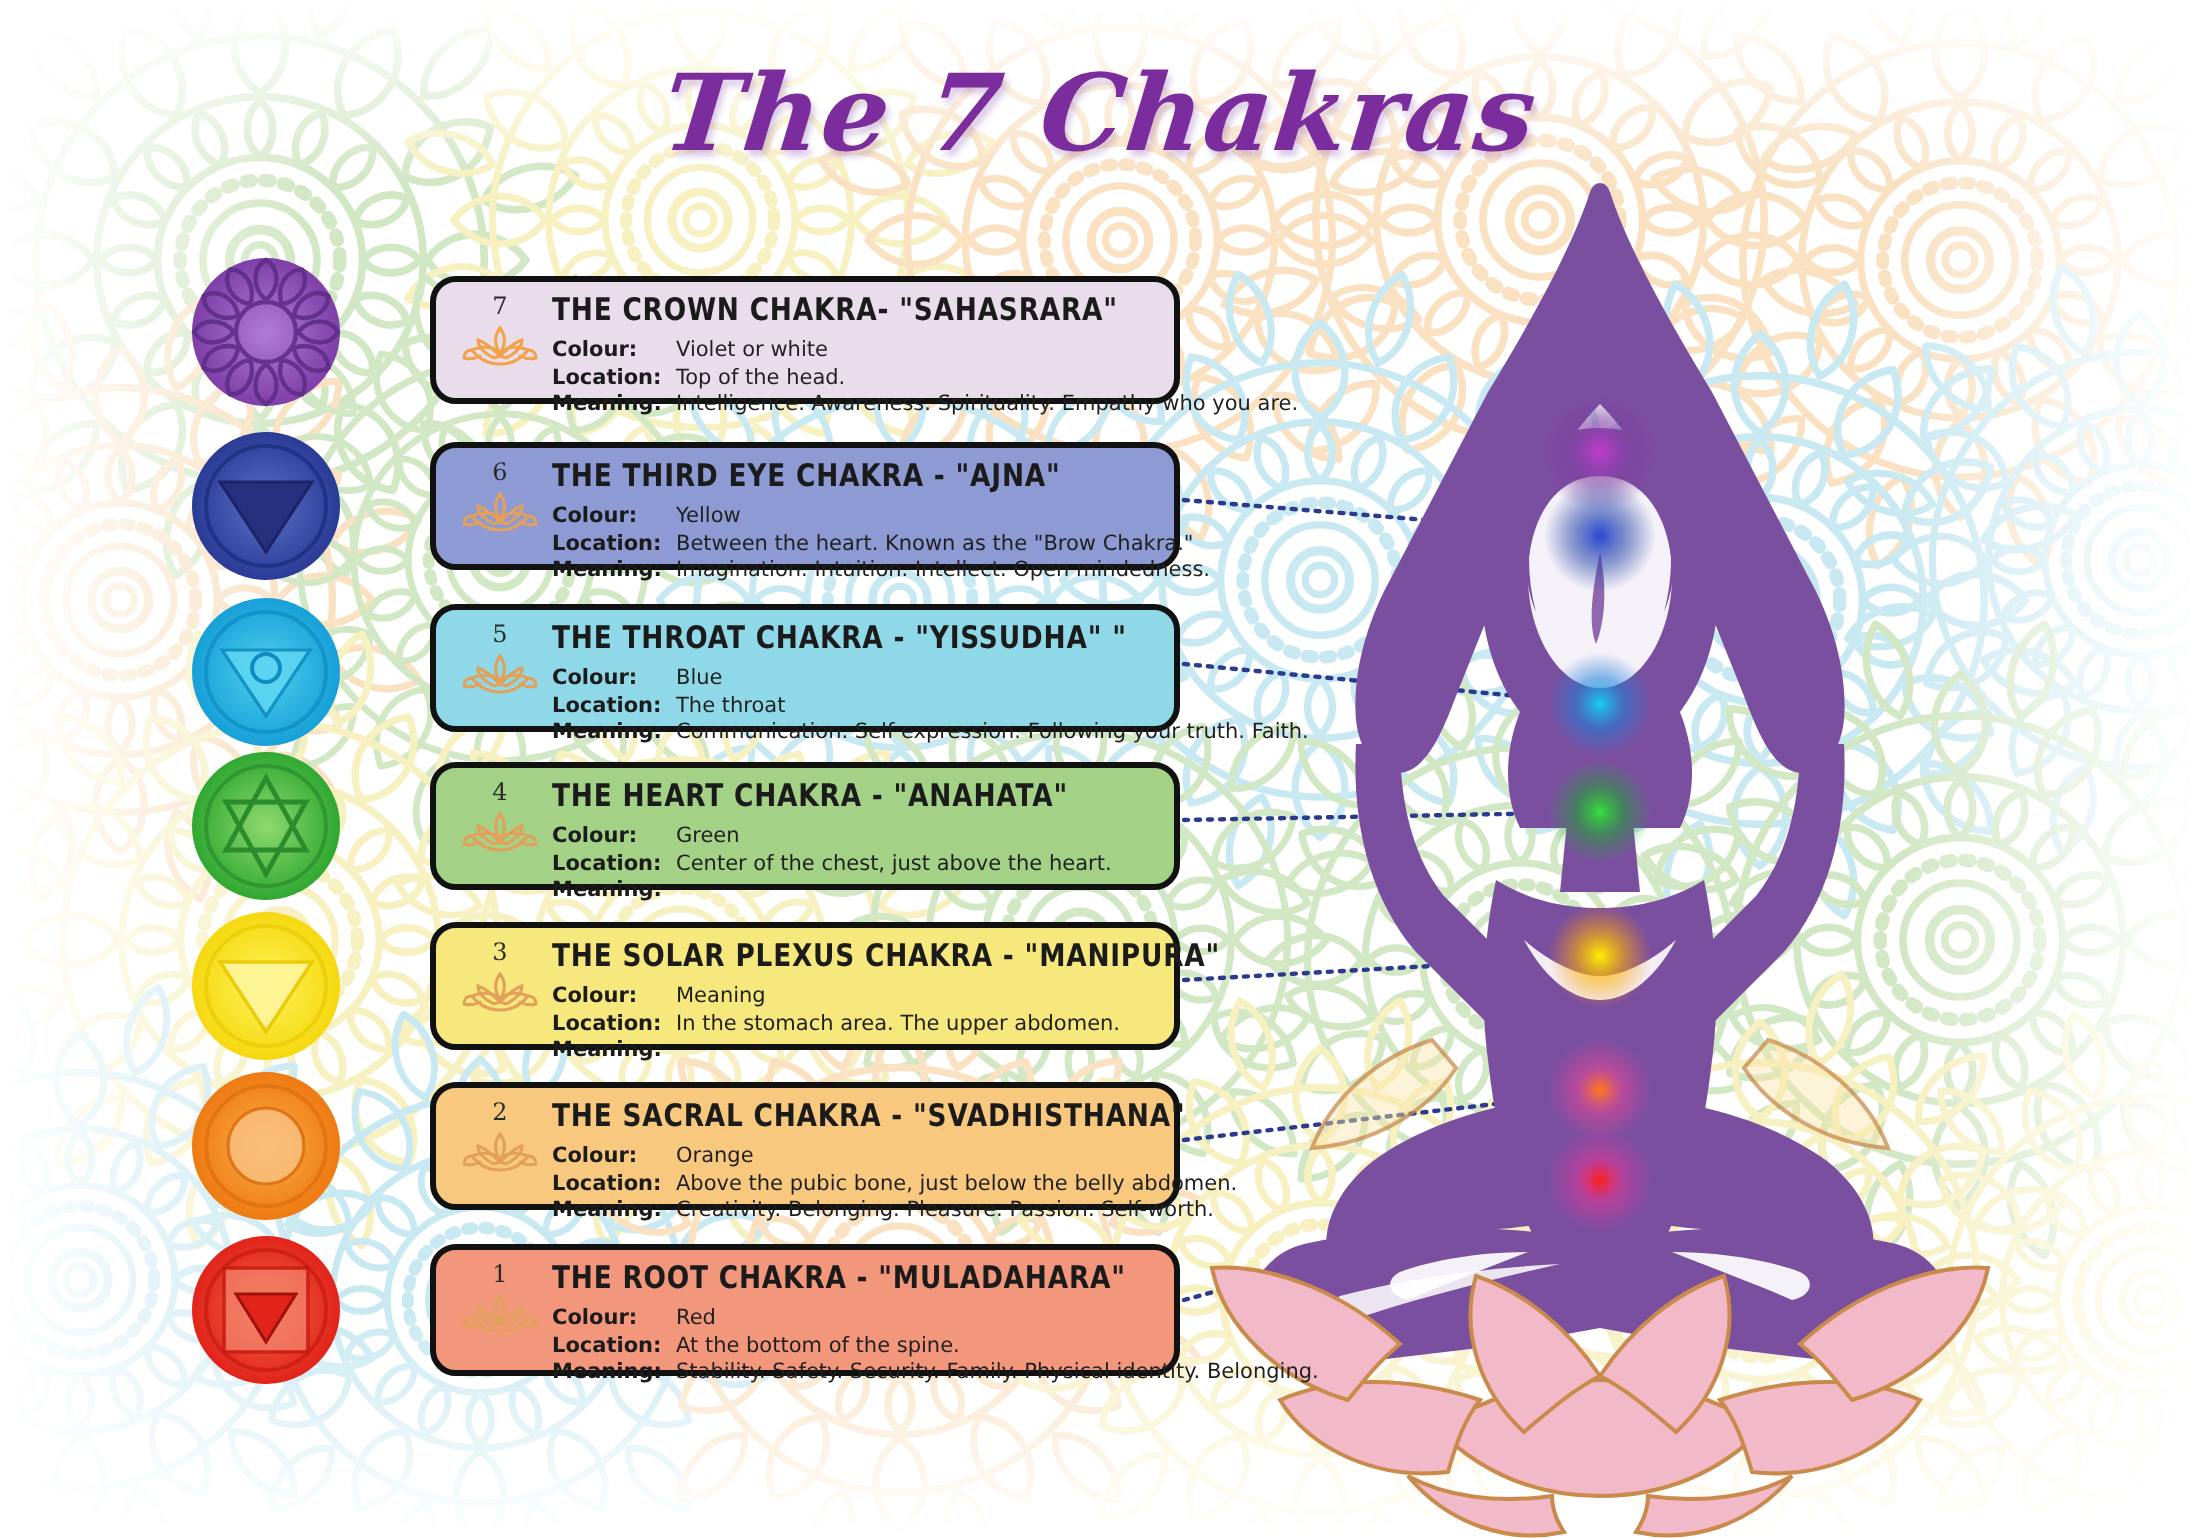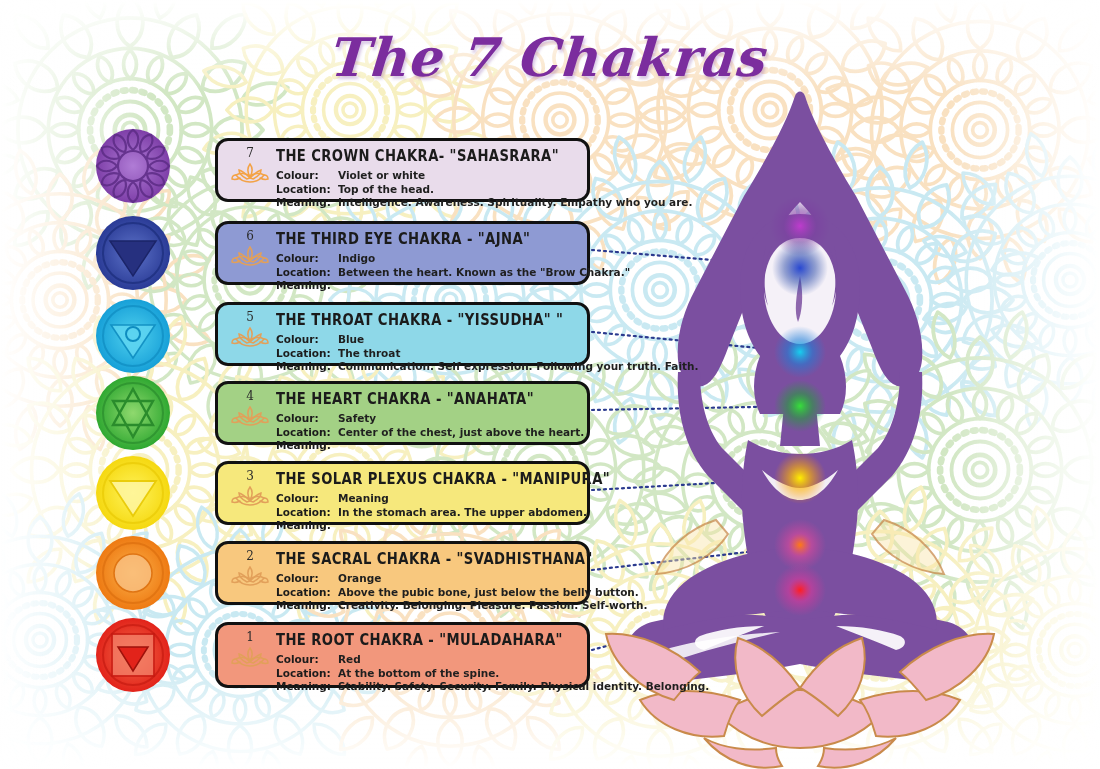--- a/index.html
+++ b/index.html
@@ -80,21 +80,20 @@
   .rlabel{
     flex:0 0 62px;
     font-size:10.5px;
     font-weight:bold;
     color:#1b1b1b;
   }
   .rval{
     font-size:10.5px;
     color:#1f1f1f;
     white-space:nowrap;
-    font-weight:bold;
   }
 
   
   .c7{background:#E9DCEB;}
   .c6{background:#8E9AD3;}
   .c5{background:#8ED8E8;}
   .c4{background:#A3D185;}
   .c3{background:#F6E87C;}
   .c2{background:#F8C87E;}
   .c1{background:#F2977C;}
@@ -507,28 +506,29 @@
             <path d="M20,18 C24,14 28,11 31,10 C31,14 27,17 23,19 Z"></path>
             <path d="M6,15 C3,15 2,17 2,19 C5,20 8,19 10,18"></path>
             <path d="M34,15 C37,15 38,17 38,19 C35,20 32,19 30,18"></path>
           </g>
         </svg>
       </div>
       <div class="card-body">
         <div class="card-title">THE THIRD EYE CHAKRA - "AJNA"</div>
         <div class="row">
           <div class="rlabel">Colour:</div>
-          <div class="rval">Indigo</div>
+          <div class="rval">Yellow</div>
         </div>
         <div class="row">
           <div class="rlabel">Location:</div>
           <div class="rval">Between the heart. Known as the "Brow Chakra."</div>
         </div>
         <div class="row">
           <div class="rlabel">Meaning:</div>
+          <div class="rval">Imagination. Intuition. Intellect. Open mindedness.</div>
         </div>
       </div>
     </div>
 
     <div class="card c5" style="top:302px;height:64px;">
       <div class="card-badge">
         <span class="badge-num">5</span>
         <svg class="lotus-icon" width="40" height="26" viewBox="0 0 40 26" aria-hidden="true">
           <g fill="none" stroke="#E2A05A" stroke-width="1.5" stroke-linecap="round">
             <path d="M20,22 C14,22 9,19 6,15 C10,13 16,13 20,16 C24,13 30,13 34,15 C31,19 26,22 20,22 Z"></path>
@@ -568,21 +568,21 @@
             <path d="M20,18 C24,14 28,11 31,10 C31,14 27,17 23,19 Z"></path>
             <path d="M6,15 C3,15 2,17 2,19 C5,20 8,19 10,18"></path>
             <path d="M34,15 C37,15 38,17 38,19 C35,20 32,19 30,18"></path>
           </g>
         </svg>
       </div>
       <div class="card-body">
         <div class="card-title">THE HEART CHAKRA - "ANAHATA"</div>
         <div class="row">
           <div class="rlabel">Colour:</div>
-          <div class="rval">Safety</div>
+          <div class="rval">Green</div>
         </div>
         <div class="row">
           <div class="rlabel">Location:</div>
           <div class="rval">Center of the chest, just above the heart.</div>
         </div>
         <div class="row">
           <div class="rlabel">Meaning:</div>
         </div>
       </div>
     </div>
@@ -632,21 +632,21 @@
         </svg>
       </div>
       <div class="card-body">
         <div class="card-title">THE SACRAL CHAKRA - "SVADHISTHANA"</div>
         <div class="row">
           <div class="rlabel">Colour:</div>
           <div class="rval">Orange</div>
         </div>
         <div class="row">
           <div class="rlabel">Location:</div>
-          <div class="rval">Above the pubic bone, just below the belly button.</div>
+          <div class="rval">Above the pubic bone, just below the belly abdomen.</div>
         </div>
         <div class="row">
           <div class="rlabel">Meaning:</div>
           <div class="rval">Creativity. Belonging. Pleasure. Passion. Self-worth.</div>
         </div>
       </div>
     </div>
 
     <div class="card c1" style="top:622px;height:66px;">
       <div class="card-badge">

